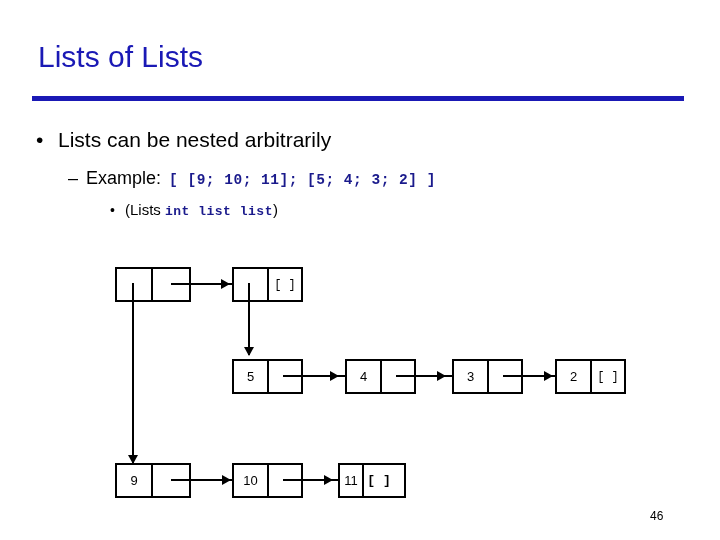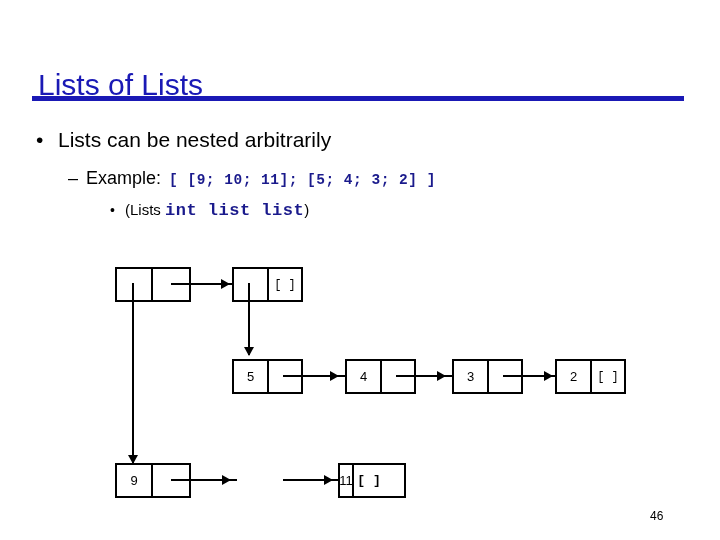--- a/index.html
+++ b/index.html
@@ -13,21 +13,21 @@
     position: relative;
     overflow: hidden;
     font-family: "Liberation Sans", sans-serif;
     color: #000000;
   }
 
   
   #slide-title {
     position: absolute;
     left: 38px;
-    top: 68px;
+    top: 40px;
     font-size: 30px;
     font-weight: normal;
     color: #1a19b5;
     letter-spacing: 0px;
     white-space: nowrap;
   }
   #title-rule {
     position: absolute;
     left: 32px;
     top: 96px;
@@ -80,21 +80,21 @@
     color: #000000;
     white-space: nowrap;
   }
   #bullet-l3 .dot {
     display: inline-block;
     width: 15px;
     font-size: 14px;
   }
   #bullet-l3 .code {
     font-family: "Liberation Mono", "DejaVu Sans Mono", monospace;
-    font-size: 17px;
+    font-size: 13px;
     font-weight: bold;
     color: #1a1a8c;
     letter-spacing: 0.5px;
   }
 
   
   #diagram {
     position: absolute;
     left: 0;
     top: 0;
@@ -233,23 +233,27 @@
     <div class="half tail nil" style="width:32px;">[ ]</div>
   </div>
 
   <div class="cons-cell" style="left:115px; top:463px; width:76px;">
     <div class="half head" style="width:37px;">9</div>
     <div class="half tail" style="width:37px;"></div>
   </div>
   <div class="h-line" style="left:171px; top:479px; width:66px;"></div>
   <div class="arrow-right" style="left:222px; top:475px;"></div>
 
+  <div class="cons-cell" style="left:232px; top:463px; width:71px;">
+    <div class="half head" style="width:35px;">10</div>
+    <div class="half tail" style="width:32px;"></div>
+  </div>
   <div class="h-line" style="left:283px; top:479px; width:55px;"></div>
   <div class="arrow-right" style="left:324px; top:475px;"></div>
 
   <div class="cons-cell" style="left:338px; top:463px; width:68px;">
-    <div class="half head" style="width:14px;">11</div>
+    <div class="half head" style="width:24px;">11</div>
     <div class="half tail nil bold" style="width:30px;">[ ]</div>
   </div>
 
 </div>
 
 <div id="page-number">46</div>
 
 </body></html>

